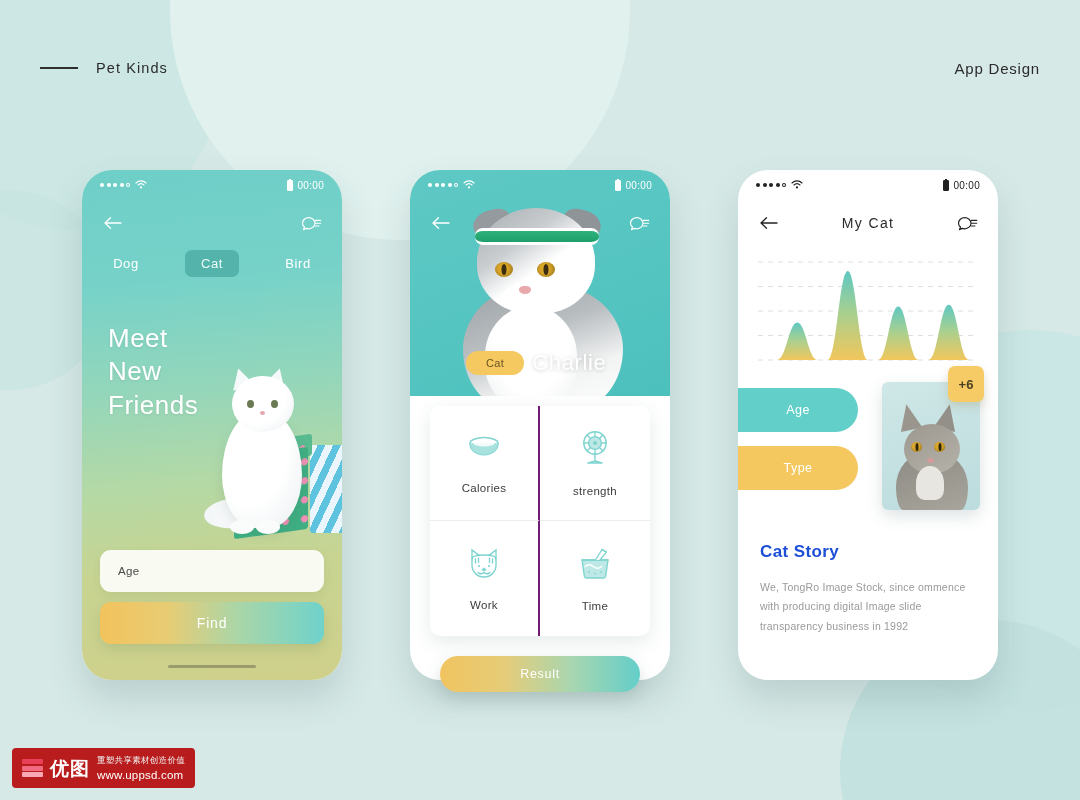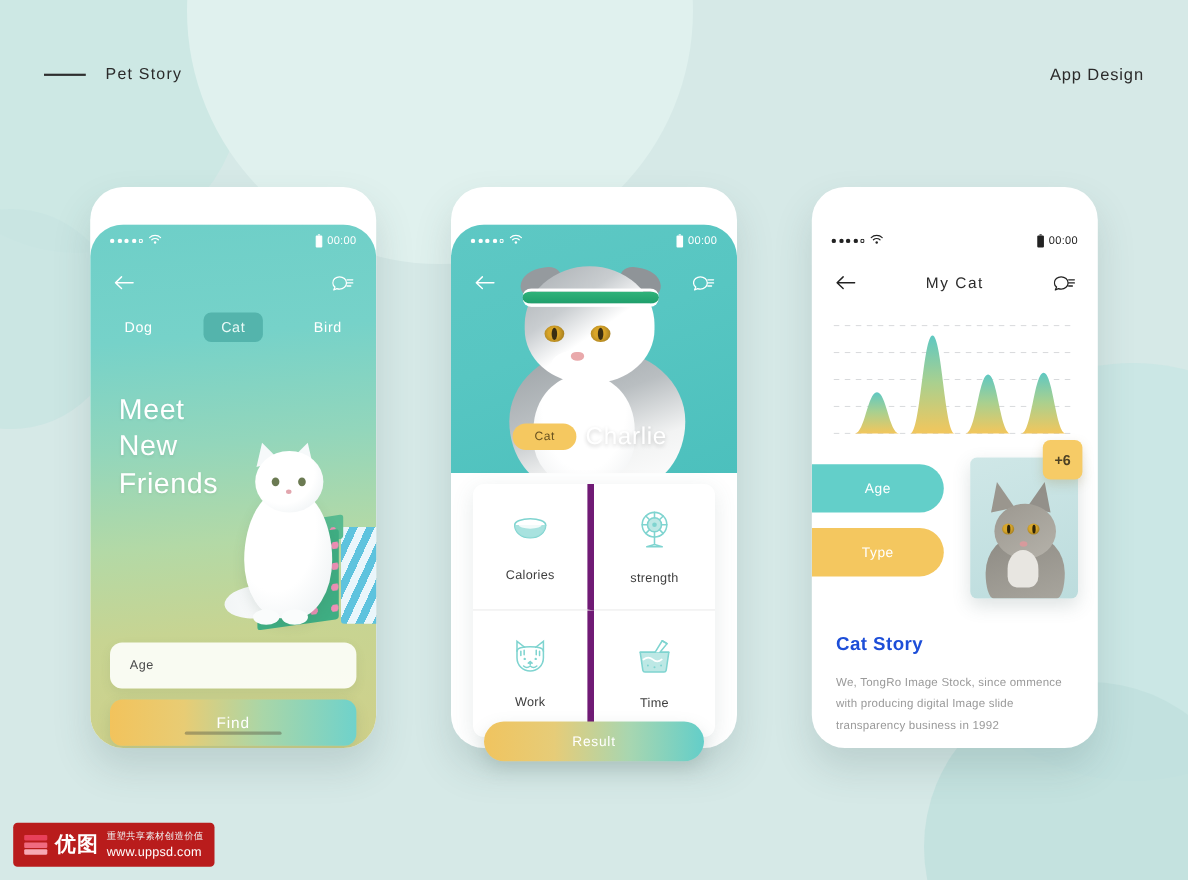--- a/index.html
+++ b/index.html
@@ -92,21 +92,20 @@
     border-radius: 30px;
     position: relative;
     box-shadow: 0 18px 34px rgba(60,90,90,.17);
     background: #fff;
   }
   .phone-inner {
     position: absolute;
     inset: 0;
     border-radius: 30px;
     overflow: hidden;
-    margin-top: 34px;
   }
 
   
   .statusbar {
     position: absolute;
     top: 0; left: 0; right: 0;
     height: 30px;
     display: flex;
     align-items: center;
     justify-content: space-between;
@@ -436,21 +435,21 @@
     grid-template-columns: 1fr 1fr;
     grid-template-rows: 1fr 1fr;
     z-index: 7;
   }
   .stat {
     display: flex; flex-direction: column;
     align-items: center; justify-content: center;
     gap: 14px;
     cursor: pointer;
   }
-  .stat:nth-child(1), .stat:nth-child(3) { border-right: 6px solid #701a75; }
+  .stat:nth-child(1), .stat:nth-child(3) { border-right: 2px solid #701a75; }
   .stat:nth-child(1), .stat:nth-child(2) { border-bottom: 1px solid #ececec; }
   .stat-label { font-size: 11.5px; color: #3d3d3d; letter-spacing: .3px; }
   .result-btn {
     position: absolute;
     left: 30px; right: 30px;
     bottom: -12px;
     height: 36px;
     border-radius: 18px;
     background: linear-gradient(90deg,#f0c45f 0%, #e6cc78 32%, #a8d6b0 66%, #63cec9 100%);
     display: flex; align-items: center; justify-content: center;
@@ -585,21 +584,21 @@
   <div class="blob blob-topleft"></div>
   <div class="blob blob-topmid"></div>
   <div class="blob blob-left"></div>
   <div class="blob blob-right"></div>
   <div class="blob blob-bottomright"></div>
 </div>
 
 <div class="page-header">
   <div class="brand">
     <span class="brand-rule"></span>
-    <span class="brand-title">Pet Story</span>
+    <span class="brand-title">Pet Kinds</span>
   </div>
   <div class="header-right">App Design</div>
 </div>
 
 <div class="phones">
 
   <div class="phone">
     <div class="phone-inner">
       <div class="s1-bg"></div>
 

